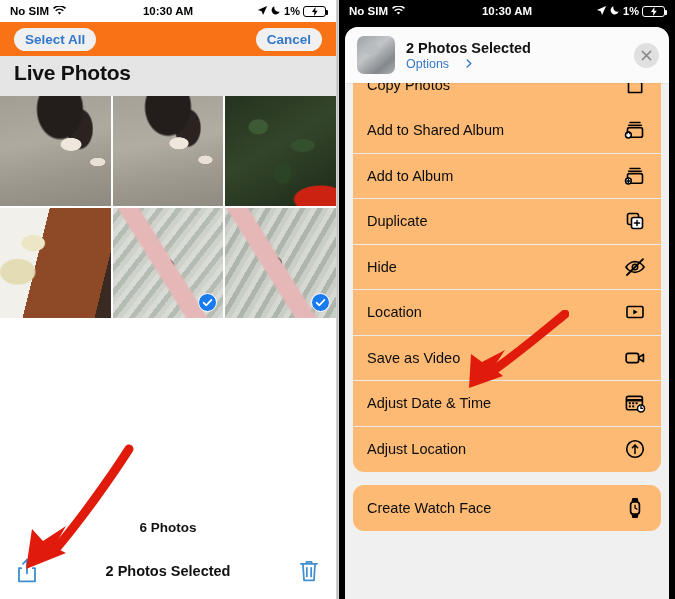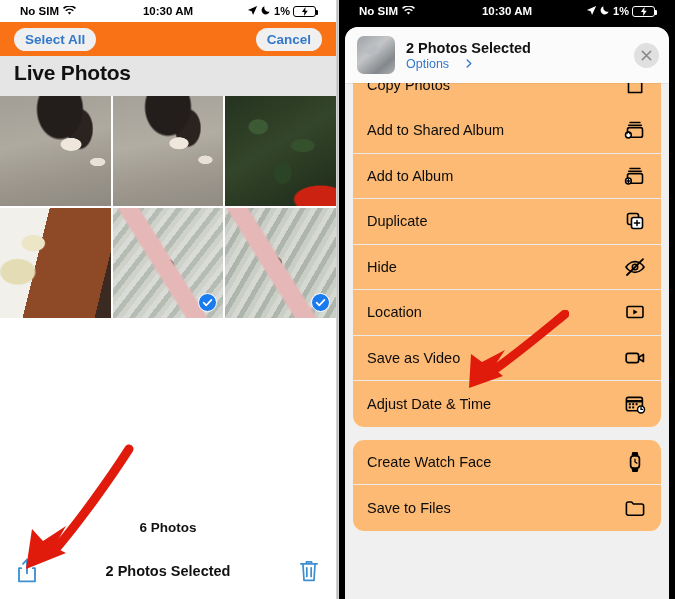--- a/index.html
+++ b/index.html
@@ -28,21 +28,21 @@
     position: relative;
     width: 336px; height: 599px;
     background: #000000;
     overflow: hidden;
     flex: 1 1 auto;
   }
 
   
   .statusbar {
     height: 22px; display: flex; align-items: center;
-    padding: 0 20px; font-size: 11.5px; font-weight: 600;
+    padding: 0 10px; font-size: 11.5px; font-weight: 600;
     position: relative;
   }
   .statusbar.light { background:#ffffff; color:#000; }
   .statusbar.dark  { background:#000000; color:#fff; }
   .sb-left { display: flex; align-items: center; gap: 4px; }
   .sb-center {
     position: absolute; left: 0; right: 0; text-align: center;
     font-size: 11.5px; font-weight: 600; pointer-events: none;
   }
   .sb-right {
@@ -429,40 +429,41 @@
                     <rect x="9.2" y="11.2" width="2" height="2"></rect>
                     <rect x="12.6" y="11.2" width="2" height="2"></rect>
                     <rect x="5.8" y="14.4" width="2" height="2"></rect>
                     <rect x="9.2" y="14.4" width="2" height="2"></rect>
                   </g>
                   <circle cx="18" cy="17.4" r="3.5" fill="#fff" stroke="currentColor" stroke-width="1.5"></circle>
                   <path d="M18 15.4v2h1.5" stroke="currentColor" stroke-width="1.3" fill="none" stroke-linecap="round"></path>
                 </svg>
             </span>
           </div>
+          <div class="menu-item">
+            <span class="menu-label">Adjust Location</span>
+            <span class="menu-ic">
+              <svg viewBox="0 0 24 24">
+                  <circle cx="12" cy="12" r="8.3" stroke="currentColor" stroke-width="1.6" fill="none"></circle>
+                  <path d="M12 16.5V8M12 8l-2.6 2.8M12 8l2.6 2.8" stroke="currentColor" stroke-width="1.5" fill="none" stroke-linecap="round" stroke-linejoin="round"></path>
+                </svg>
+            </span>
+          </div>
         </div>
 
         <div class="group-gap"></div>
 
         <div class="menu-group">
           <div class="menu-item">
             <span class="menu-label">Create Watch Face</span>
             <span class="menu-ic">
               <svg viewBox="0 0 24 24">
                   <rect x="7.6" y="5.8" width="8.8" height="12.4" rx="3" stroke="currentColor" stroke-width="1.7" fill="none"></rect>
                   <path d="M9.4 5.6 9.9 2.9h4.2l.5 2.7M9.4 18.4l.5 2.7h4.2l.5-2.7" stroke="currentColor" stroke-width="1.7" fill="currentColor" stroke-linejoin="round"></path>
                   <path d="M12 9.2V12l1.9 1.1" stroke="currentColor" stroke-width="1.3" fill="none" stroke-linecap="round"></path>
-                </svg>
-            </span>
-          </div>
-          <div class="menu-item">
-            <span class="menu-label">Save to Files</span>
-            <span class="menu-ic">
-              <svg viewBox="0 0 24 24">
-                  <path d="M3.4 7.8a1.8 1.8 0 0 1 1.8-1.8h3.4l1.8 2h8.4a1.8 1.8 0 0 1 1.8 1.8v7.6a1.8 1.8 0 0 1-1.8 1.8H5.2a1.8 1.8 0 0 1-1.8-1.8z" stroke="currentColor" stroke-width="1.6" fill="none" stroke-linejoin="round"></path>
                 </svg>
             </span>
           </div>
         </div>
       </div>
     </div>
 
     <svg class="arrow" style="left:100px; top:310px; width:130px; height:82px;" viewBox="0 0 130 82">
       <path d="M126 4 C104 22, 78 44, 52 62" stroke="#e01b0c" stroke-width="9" fill="none" stroke-linecap="round"></path>
       <path d="M30 78 L32 44 L43 52 L66 40 L54 58 L64 66 Z" fill="#e01b0c"></path>

